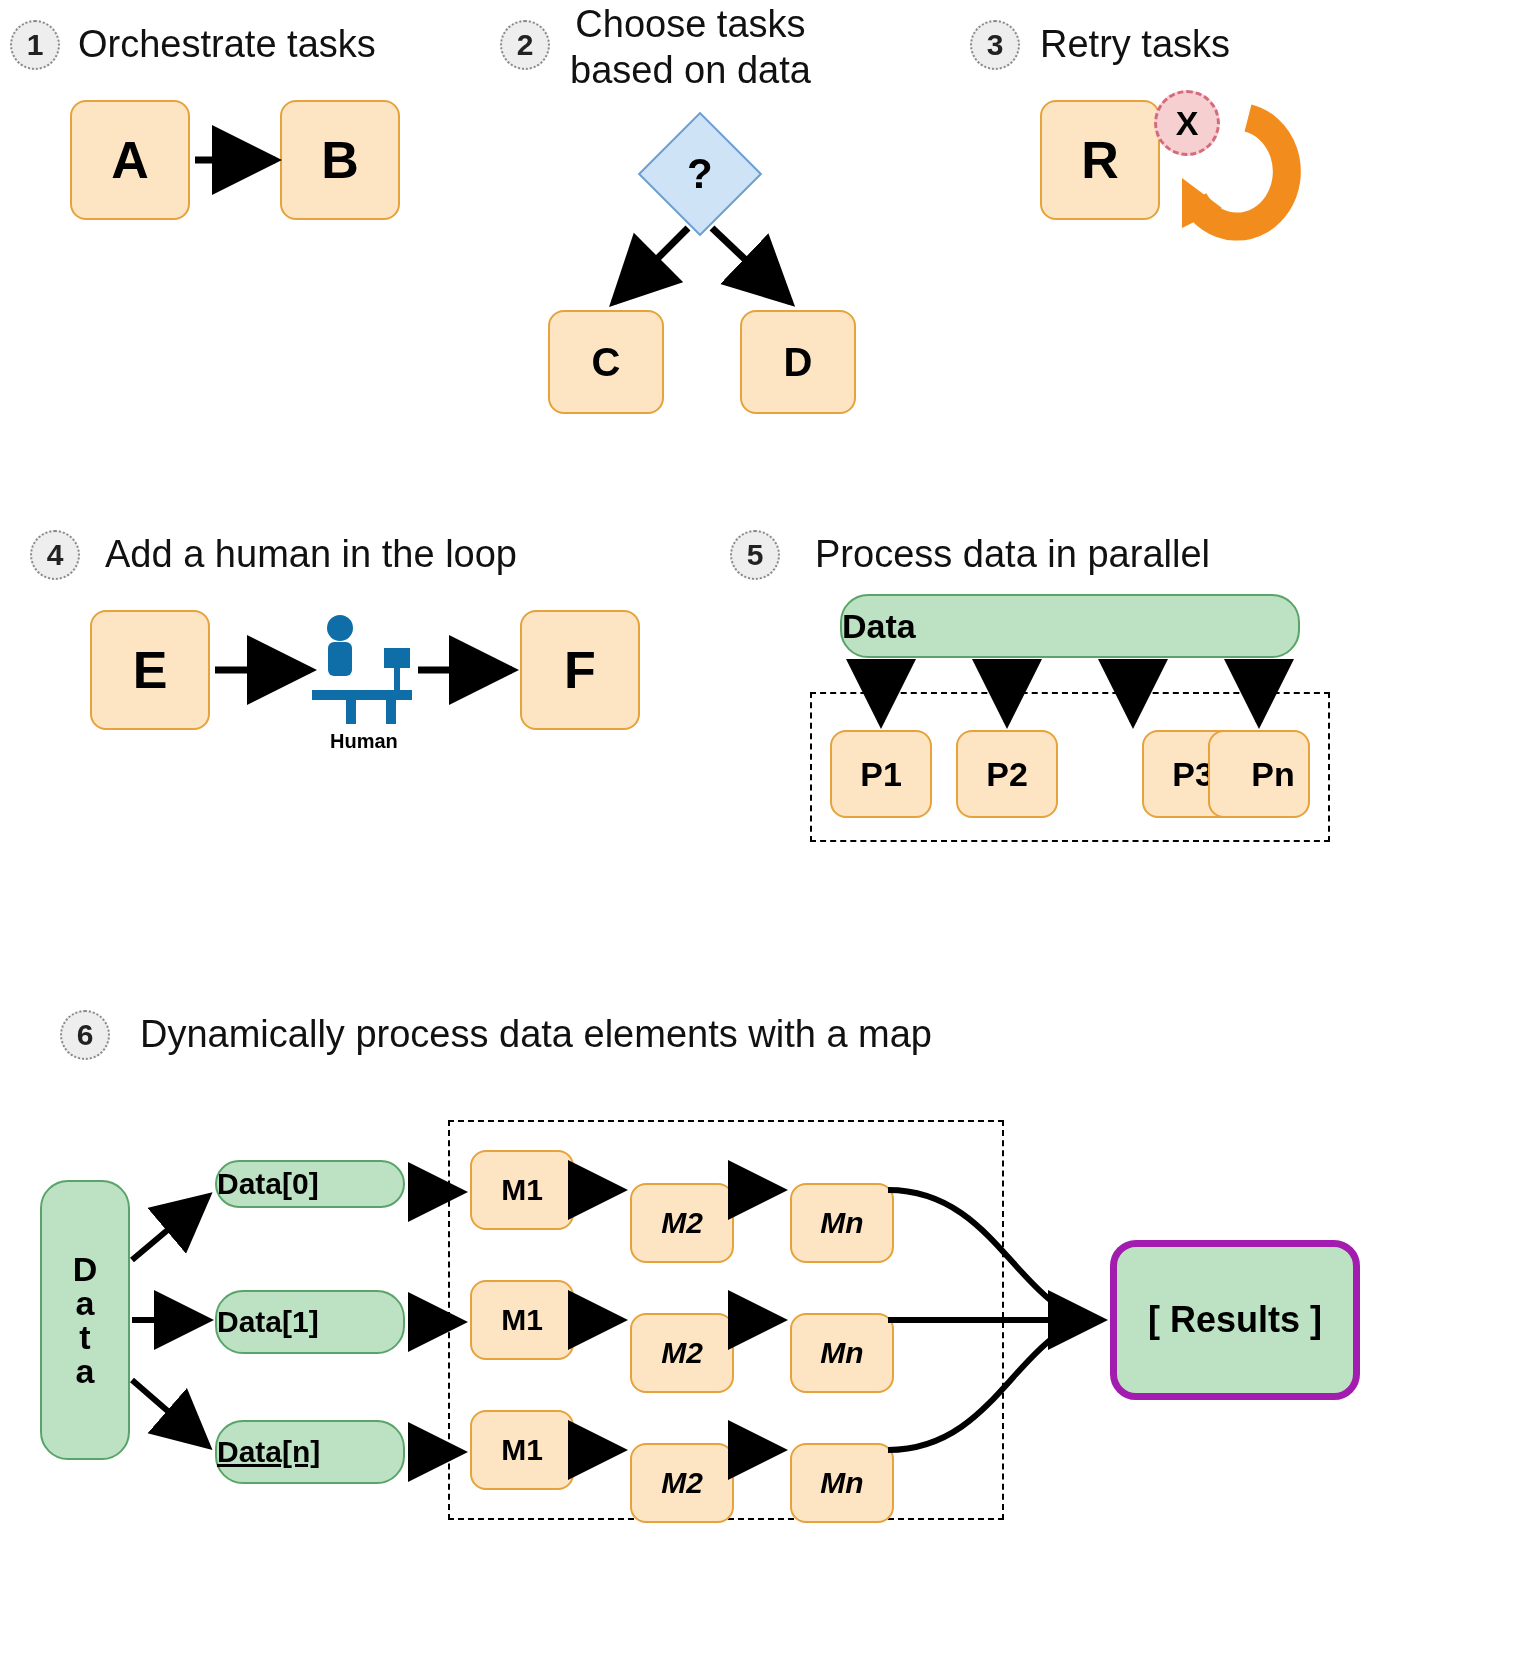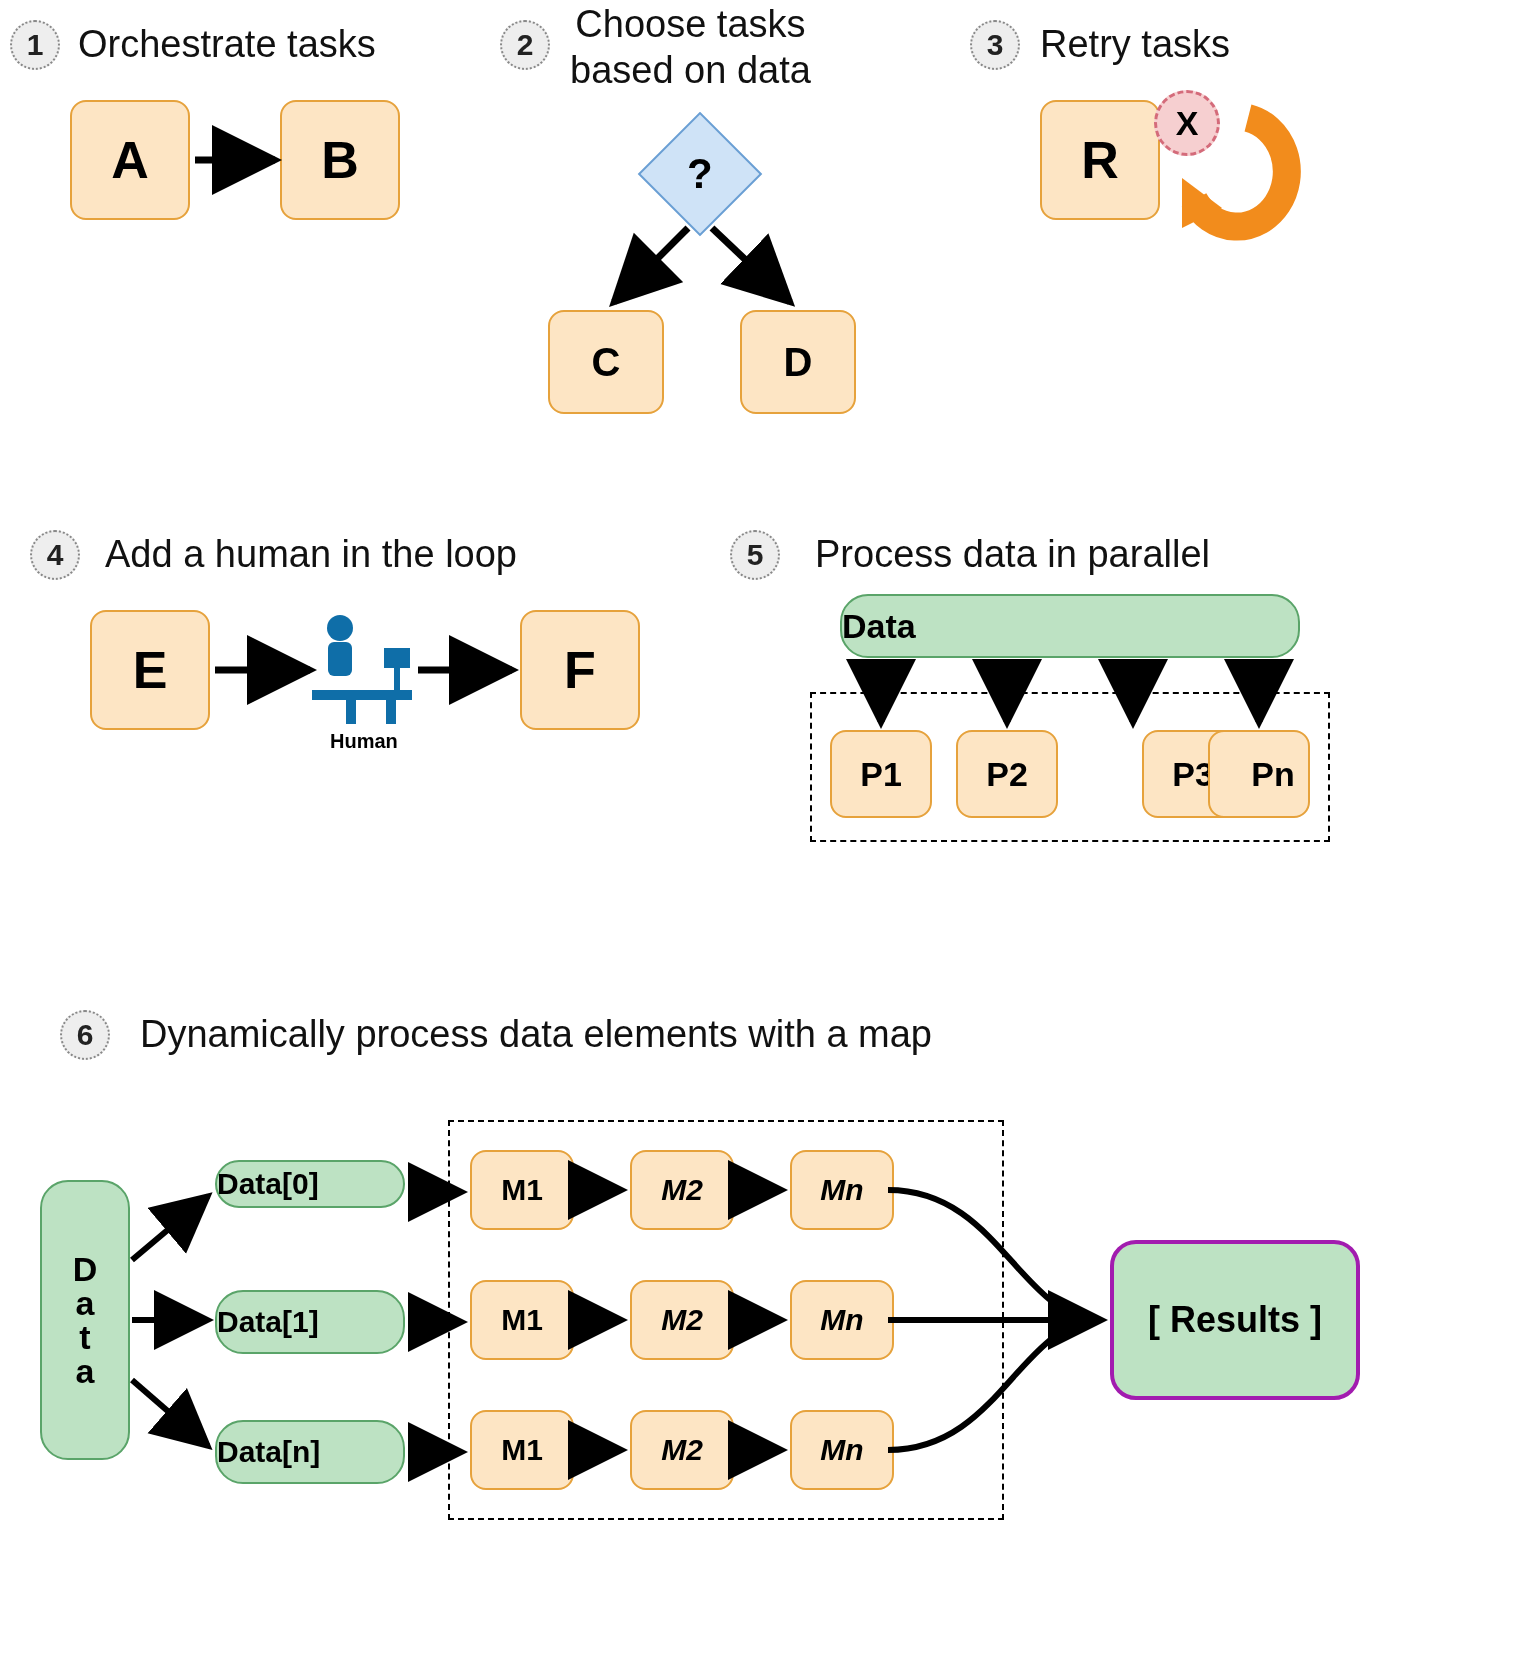--- a/index.html
+++ b/index.html
@@ -52,21 +52,21 @@
     border-radius: 28px;
     display: flex;
     align-items: center;
     font-weight: 700;
     font-size: 34px;
     color: #000;
   }
   .results {
     position: absolute;
     background: #bde2c3;
-    border: 4px solid #a21caf;
+    border: 7px solid #a21caf;
     border-radius: 26px;
     display: flex;
     align-items: center;
     justify-content: center;
     font-weight: 700;
     font-size: 36px;
     color: #000;
   }
   .diamond {
     position: absolute;
@@ -85,21 +85,21 @@
     font-size:34px;font-weight:700;color:#000;
   }
   .dashed-box {
     position:absolute;
     border:2px dashed #000;
   }
   .human-label {
     position:absolute;font-size:20px;font-weight:700;color:#000;
   }
   svg.overlay { position:absolute; top:0; left:0; pointer-events:none; }
-  .italic { font-style: italic; }
+  .italic { font-style: italic; margin-top: 33px; }
   .vertical-text {
     writing-mode: horizontal-tb;
     display:flex; flex-direction:column; align-items:center; justify-content:center;
     line-height:1.0; letter-spacing:0;
   }
 </style>
 </head>
 <body>
 
 <div class="badge" style="left:10px; top:20px;">
@@ -219,21 +219,21 @@
   <span>t</span>
   <span>a</span>
 </div>
 
 <div class="pill" style="left:215px; top:1160px; width:190px; height:48px; font-size:30px;">
     <span>Data[0]</span>
   </div>
 <div class="pill" style="left:215px; top:1290px; width:190px; height:64px; font-size:30px;">
     <span>Data[1]</span>
   </div>
-<div class="pill" style="left:215px; top:1420px; width:190px; height:64px; font-size:30px;">
+<div class="pill" style="left:215px; top:1420px; width:190px; height:64px; font-size:30px;text-decoration:underline;">
     <span>Data[n]</span>
   </div>
 
 <div class="dashed-box" style="left:448px; top:1120px; width:556px; height:400px;"></div>
 
 <div class="task task-xs" style="left:470px; top:1150px;">
     <span>M1</span>
   </div>
 <div class="task task-xs italic" style="left:630px; top:1150px;">
     <span>M2</span>

